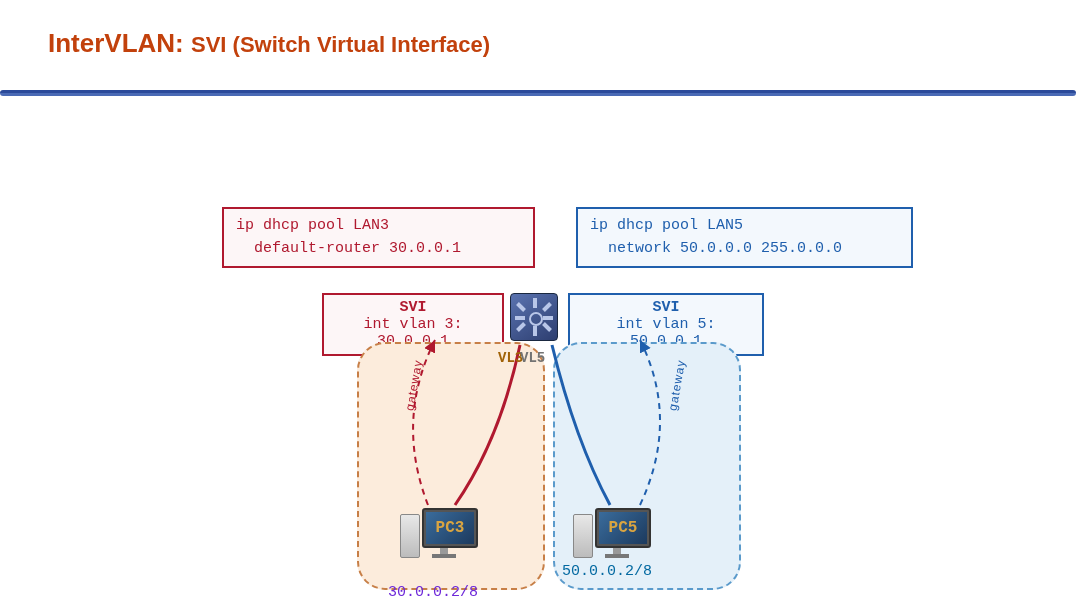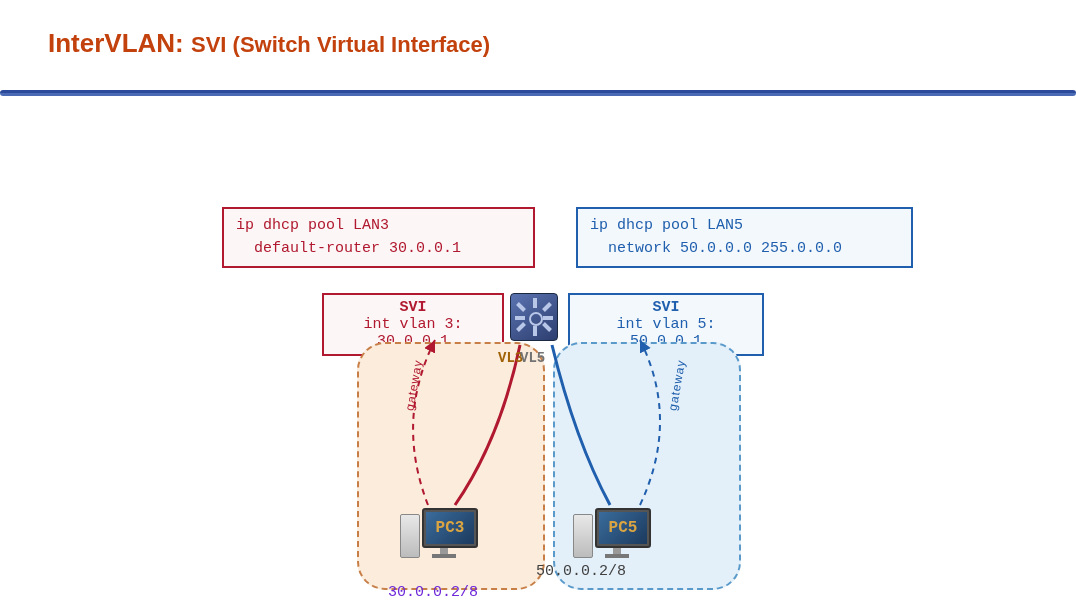--- a/index.html
+++ b/index.html
@@ -220,21 +220,21 @@
   }
   .pc3 { left: 400px; top: 488px; }
   .pc5 { left: 573px; top: 488px; }
   .ip-label {
     position: absolute;
     font-family: "Courier New", monospace;
     font-size: 15px;
     top: 563px;
   }
   .ip3 { left: 388px; color: #6d28d9; margin-top: 21px; }
-  .ip5 { left: 536px; color: #404040; }
+  .ip5 { left: 562px; color: #0369a1; }
   
   .cursor-icon {
     position: absolute;
     left: 404px;
     top: 216px;
     font-size: 12px;
     color: #333;
   }
   .svg-layer {
     position: absolute;

